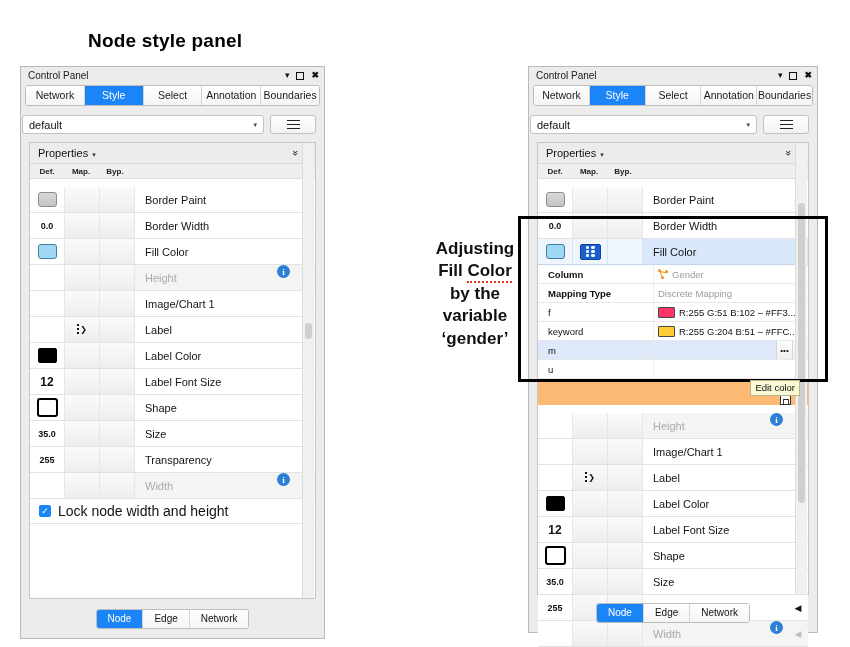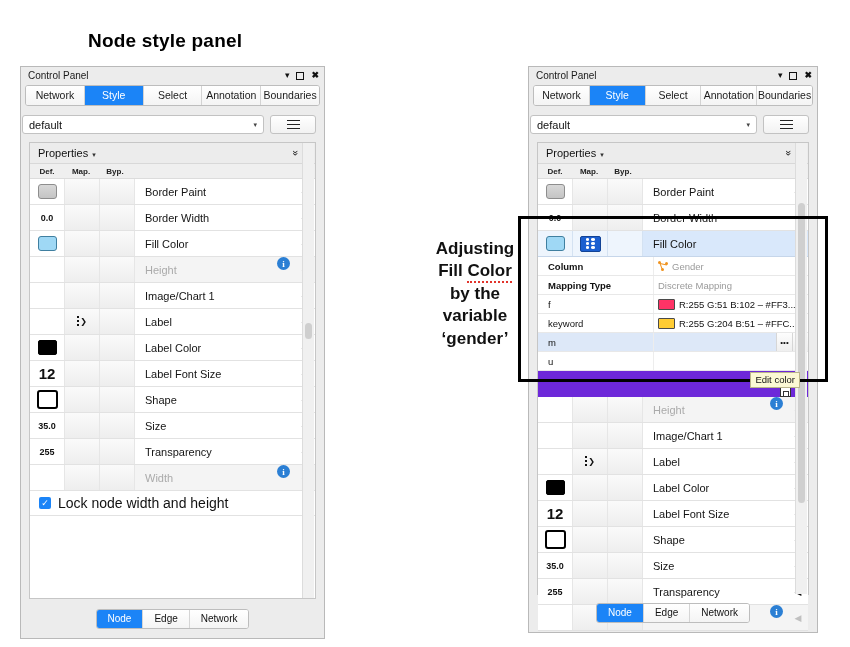--- a/index.html
+++ b/index.html
@@ -82,21 +82,21 @@
 
   .colhead{
     height:14px;background:#efefef;border-bottom:1px solid #dcdcdc;
     display:flex;align-items:center;font-size:8px;font-weight:bold;color:#222;
   }
   .colhead .c1{width:34px;text-align:center;}
   .colhead .c2{width:34px;text-align:center;}
   .colhead .c3{width:34px;text-align:center;}
 
   
-  .rows{position:relative;}
+  .rows{position:relative;margin-top:8px;}
   .prow{
     height:25px;display:flex;align-items:stretch;
     border-bottom:1px solid #e2e2e2;background:#fff;
   }
   .cell{
     width:34px;border-right:1px solid #e6e6e6;
     display:flex;align-items:center;justify-content:center;
     background:linear-gradient(#fbfbfb,#f0f0f0);
   }
   .cell.def{background:#fff;}
@@ -117,21 +117,21 @@
     font-size:9px;font-weight:bold;display:flex;align-items:center;
     justify-content:center;margin-right:5px;font-family:"Liberation Serif",serif;
   }
 
   
   .sw{width:19px;height:15px;border-radius:3px;box-sizing:border-box;}
   .sw-border{background:linear-gradient(#d8d8d8,#c4c4c4);border:1px solid #8d8d8d;}
   .sw-fill{background:#9fd8f5;border:1px solid #3f7fa0;}
   .sw-black{background:#000;border:1px solid #000;border-radius:2px;}
   .sw-shape{background:#fff;border:2px solid #000;border-radius:3px;width:17px;height:15px;}
-  .num{font-size:15px;font-weight:bold;color:#111;}
+  .num{font-size:12px;font-weight:bold;color:#111;}
   .num.sm{font-size:9px;}
   .maparrow{display:flex;align-items:center;gap:1px;}
   .maparrow .dots{
     width:2px;height:11px;
     background:repeating-linear-gradient(#111 0 2px,transparent 2px 4px);
   }
   .maparrow .ar{font-size:8px;color:#111;line-height:1;}
 
   
   .lockrow{
@@ -231,21 +231,21 @@
     border-left:1px solid #d6d6d6;background:linear-gradient(#fdfdfd,#efefef);
     font-size:8px;color:#111;
   }
   .trash{
     width:8px;height:9px;border:1px solid #333;border-top:none;border-radius:0 0 2px 2px;
     position:relative;
   }
   .trash:before{
     content:"";position:absolute;left:-2px;top:-2.5px;width:10px;height:1.4px;background:#333;
   }
-  .mapfoot{height:26px;background:#6d28d9;position:relative;}
+  .mapfoot{height:26px;background:#fdba74;position:relative;}
   .tooltip{
     position:absolute;right:8px;top:1px;background:#fbf8d4;border:1px solid #b9b48a;
     font-size:9.5px;color:#111;padding:1px 4px 2px;white-space:nowrap;z-index:45;
   }
   .saveic{
     position:absolute;right:17px;top:15px;width:9px;height:9px;
     border:1.3px solid #333;background:#fff;z-index:44;
   }
   .saveic:after{
     content:"";position:absolute;left:1.5px;top:4px;width:4px;height:4px;

